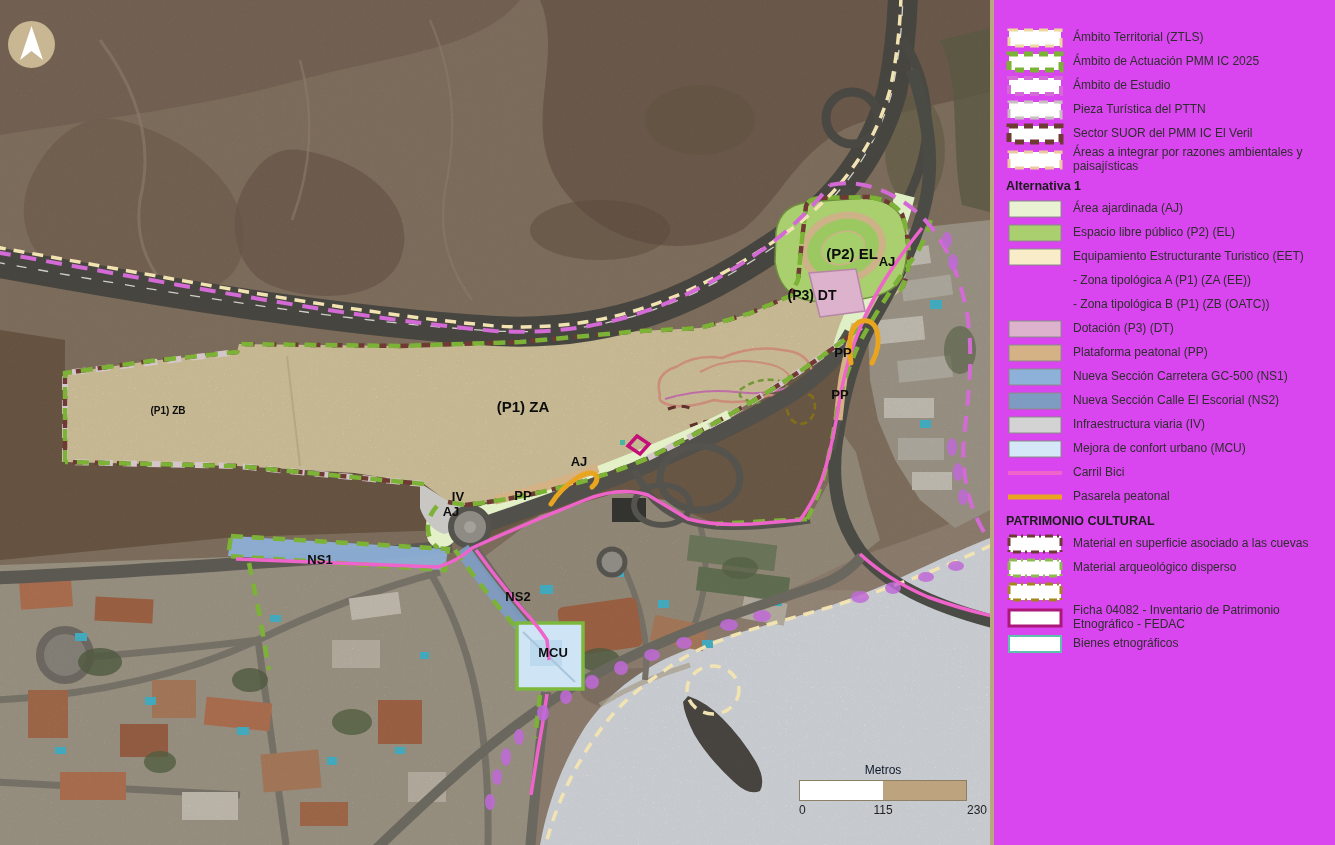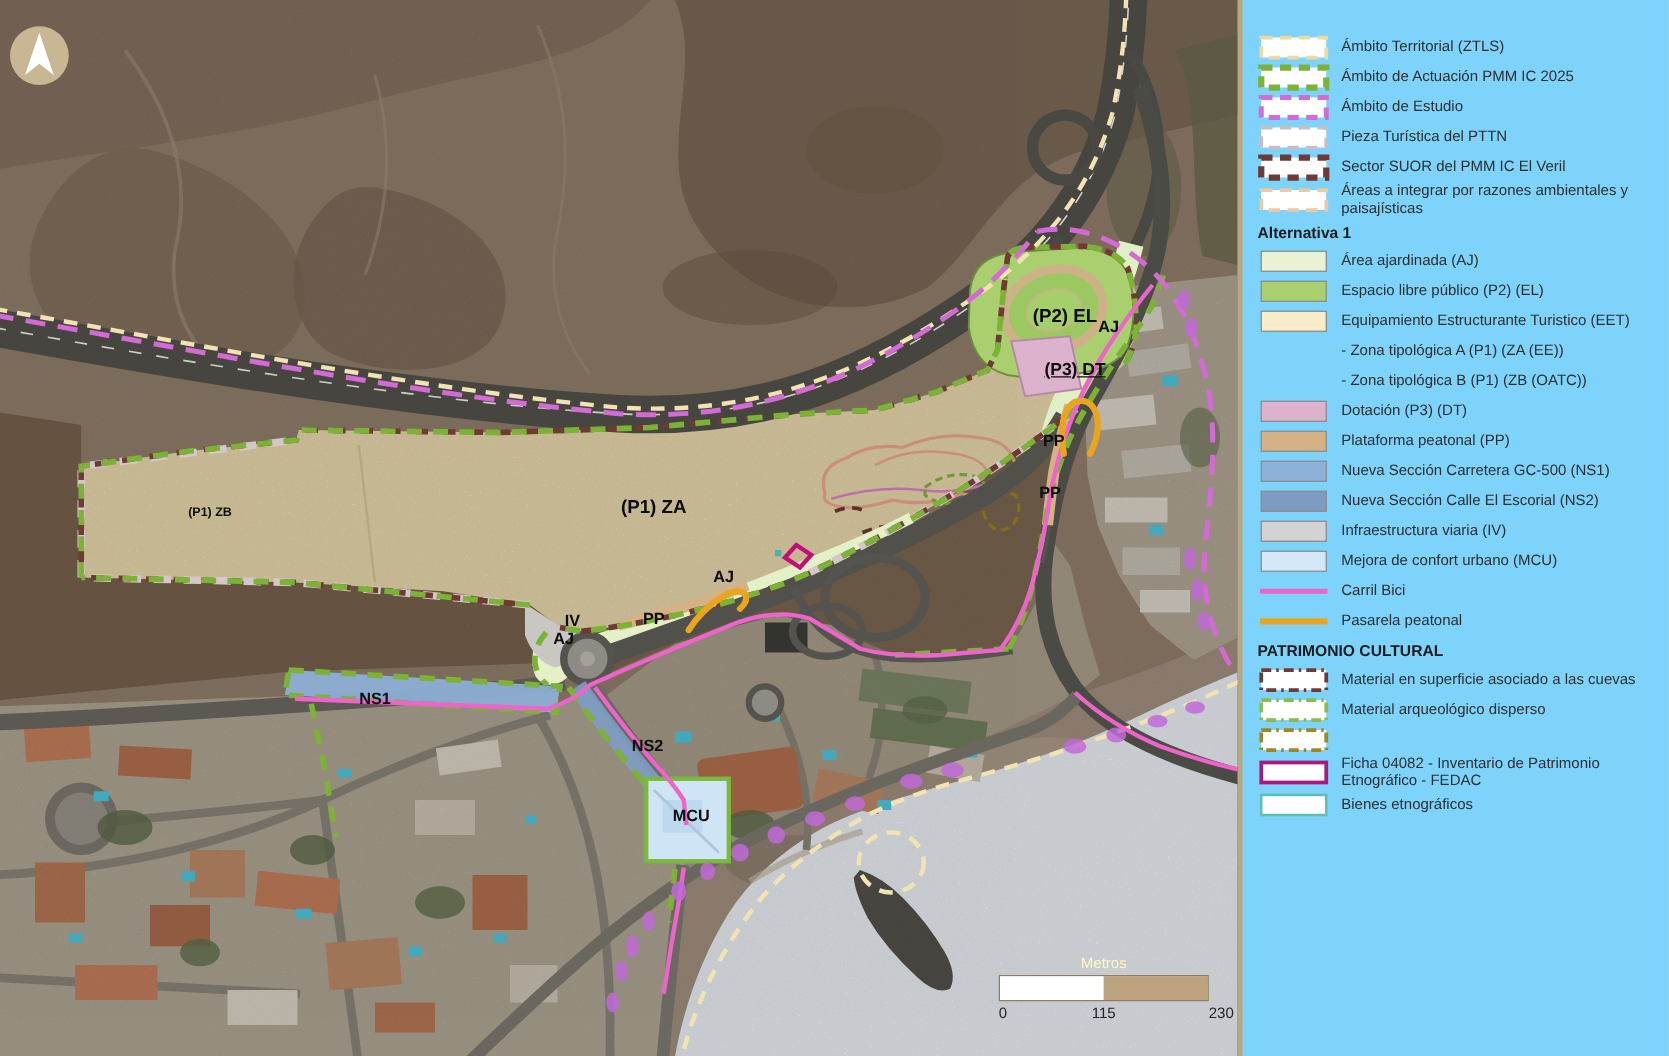--- a/index.html
+++ b/index.html
@@ -9,29 +9,29 @@
          box-shadow:0 0 0 3px #b9a87e inset;background:#fff;}
   .map-wrap{position:relative;width:990px;height:845px;overflow:hidden;background:#94806c;flex:0 0 auto;}
   .map-wrap svg{display:block;}
   .map-label{position:absolute;transform:translate(-50%,-50%);font-weight:bold;color:#0d0d0d;
              white-space:nowrap;letter-spacing:0px;}
   
   .compass{position:absolute;left:8px;top:21px;width:47px;height:47px;border-radius:50%;
            background:#c9b692;display:flex;align-items:center;justify-content:center;}
   
   .scalebar{position:absolute;left:799px;top:763px;width:168px;}
-  .scalebar .sb-title{display:block;text-align:center;font-size:12px;color:#fef9c3;margin-bottom:3px;}
+  .scalebar .sb-title{display:block;text-align:center;font-size:12px;color:#0f172a;margin-bottom:3px;}
   .sb-bar{display:flex;height:21px;border:1px solid #8d7f63;}
   .sb-seg{flex:1 1 50%;height:100%;}
   .sb-ticks{position:relative;height:16px;font-size:12px;color:#222;margin-top:2px;}
   .sb-ticks span{position:absolute;top:0;transform:translateX(-50%);}
   .sb-ticks span:first-child{transform:none;left:0;}
   .sb-ticks span:last-child{transform:none;right:0;}
   
-  .legend{width:345px;height:845px;background:#7dd3fc;border-left:4px solid #b9a87e;
+  .legend{width:345px;height:845px;background:#d946ef;border-left:4px solid #b9a87e;
           padding:26px 8px 10px 12px;overflow:hidden;flex:0 0 auto;}
   .lg-row{display:flex;align-items:center;min-height:23px;margin-bottom:1px;}
   .lg-row svg{flex:0 0 58px;margin-right:9px;}
   .lg-label{font-size:12px;line-height:13.5px;color:#2e2e2e;}
   .lg-header{font-size:12.5px;font-weight:bold;color:#1c1c1c;margin:6px 0 4px 0;}
 </style>
 </head>
 <body>
 
 <div class="stage">
@@ -281,28 +281,28 @@
       <svg width="47" height="47" viewBox="0 0 47 47">
         <polygon points="23.5,5 35,39 23.5,30 12,39" fill="#ffffff"></polygon>
       </svg>
     </div>
 
     <div id="label-layer">
         <span class="map-label" style="left: 168px; top: 410px; font-size: 10px;">(P1) ZB</span>
         <span class="map-label" style="left: 523px; top: 406px; font-size: 15px;">(P1) ZA</span>
         <span class="map-label" style="left: 852px; top: 253px; font-size: 15px;">(P2) EL</span>
         <span class="map-label" style="left: 887px; top: 261px; font-size: 13px;">AJ</span>
-        <span class="map-label" style="left: 860px; top: 295px; font-size: 14px; text-decoration: underline;">(P3) DT</span>
+        <span class="map-label" style="left: 812px; top: 295px; font-size: 14px;">(P3) DT</span>
         <span class="map-label" style="left: 843px; top: 352px; font-size: 13px;">PP</span>
         <span class="map-label" style="left: 840px; top: 394px; font-size: 13px;">PP</span>
         <span class="map-label" style="left: 579px; top: 461px; font-size: 13px;">AJ</span>
         <span class="map-label" style="left: 523px; top: 495px; font-size: 13px;">PP</span>
         <span class="map-label" style="left: 458px; top: 496px; font-size: 13px; text-align: right;">IV</span>
         <span class="map-label" style="left: 451px; top: 511px; font-size: 13px;">AJ</span>
-        <span class="map-label" style="left: 300px; top: 559px; font-size: 13px;">NS1</span>
+        <span class="map-label" style="left: 320px; top: 559px; font-size: 13px;">NS1</span>
         <span class="map-label" style="left: 518px; top: 596px; font-size: 13px;">NS2</span>
         <span class="map-label" style="left: 553px; top: 652px; font-size: 13px;">MCU</span>
       </div>
 
     <div class="scalebar">
       <span class="sb-title">Metros</span>
       <div class="sb-bar" id="sb-bar">
           <div class="sb-seg" style="background: rgb(255, 255, 255);"></div>
           <div class="sb-seg" style="background: rgb(189, 163, 126);"></div>
         </div>

